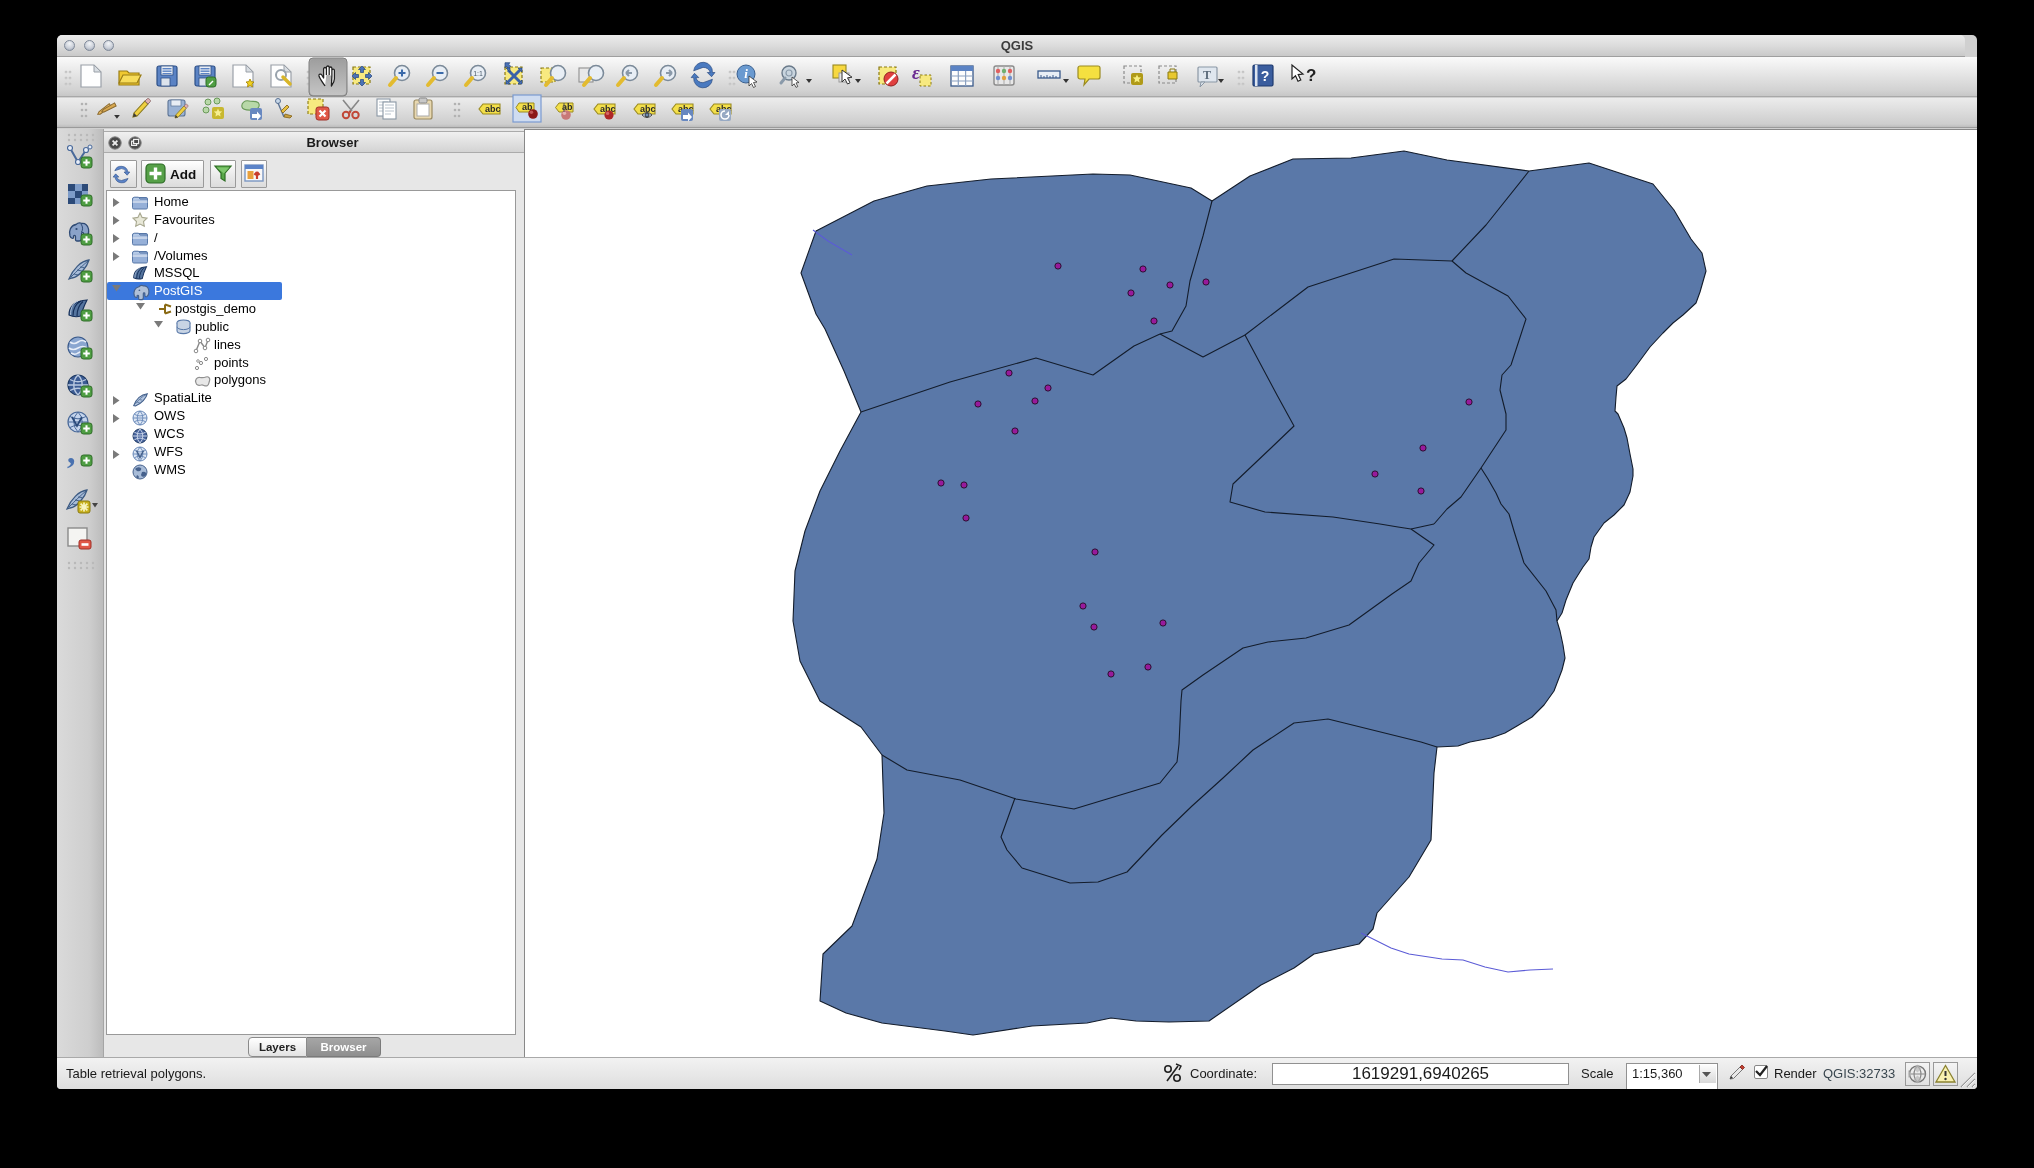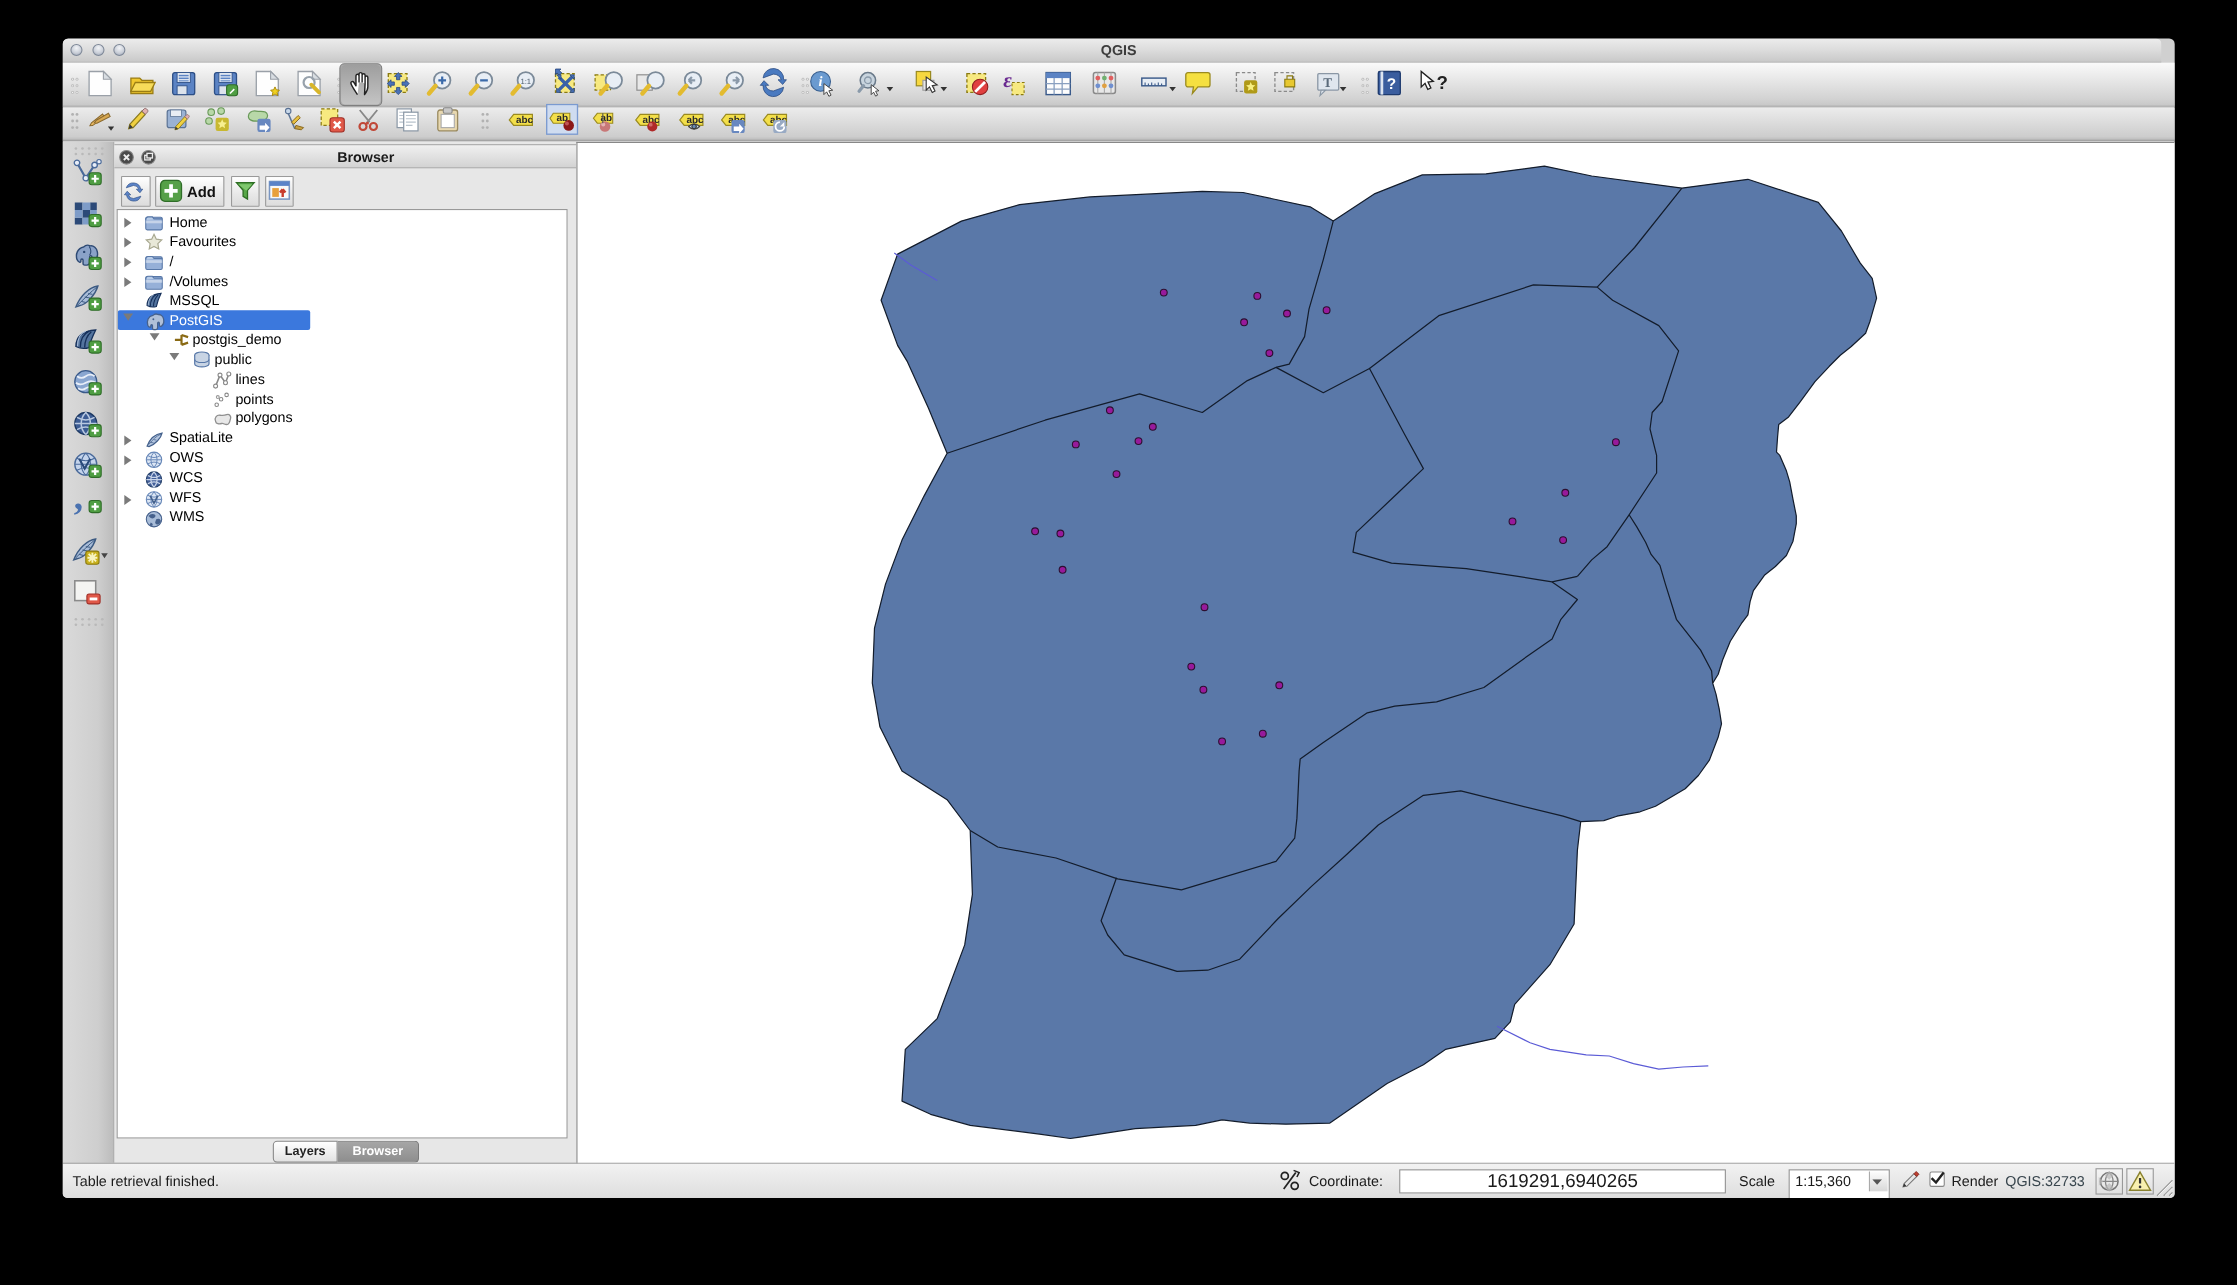--- a/index.html
+++ b/index.html
@@ -13,21 +13,21 @@
   .tl { position:absolute; top:5px; width:11px; height:11px; border-radius:50%;
     background:radial-gradient(circle at 50% 30%, #f2f4f7 0%, #ccd1da 55%, #9aa2b2 100%);
     border:1.5px solid #7e8898; }
   #title-text { position:absolute; top:3px; left:0; width:1920px; text-align:center;
     font-size:13px; font-weight:bold; color:#3c3c3c; }
   #toolbar1 { position:absolute; left:0; top:22px; width:1920px; height:40px;
     background:linear-gradient(#fafafa,#d2d2d2 85%,#c7c7c7);
     border-bottom:1px solid #a8a8a8; }
   #toolbar2 { position:absolute; left:0; top:63px; width:1920px; height:30px;
     background:linear-gradient(#ececec,#cdcdcd 90%,#bdbdbd);
-    border-bottom:1px solid #9a9a9a; }
+    border-bottom:1px solid #9a9a9a;padding-left:16px; }
   #mainarea { position:absolute; left:0; top:94px; width:1920px; height:928px; }
   #dock { position:absolute; left:0; top:0; width:47px; height:928px;
     background:linear-gradient(90deg,#dadada,#cecece 70%,#bcbcbc);
     border-right:1px solid #a5a5a5; }
   #panel { position:absolute; left:47px; top:0; width:420px; height:928px;
     background:#e7e7e7; }
   #paneltitle { position:absolute; left:0; top:2px; width:420px; height:22px;
     background:linear-gradient(#f0f0f0,#d3d3d3); border-top:1px solid #ababab;
     border-bottom:1px solid #ababab; }
   #paneltitle .txt { position:absolute; left:37px; width:383px; text-align:center; top:3px;
@@ -760,21 +760,21 @@
         <circle cx="1148" cy="666" r="3.1"></circle>
             <circle cx="1111" cy="673" r="3.1"></circle>
         <circle cx="1469" cy="401" r="3.1"></circle>
             <circle cx="1423" cy="447" r="3.1"></circle>
         <circle cx="1375" cy="473" r="3.1"></circle>
             <circle cx="1421" cy="490" r="3.1"></circle>
       </g>
     </svg></div>
   </div>
   <div id="statusbar">
-    <div class="abs" style="left:9px;top:8px">Table retrieval finished.</div>
+    <div class="abs" style="left:9px;top:8px">Table retrieval polygons.</div>
     <svg class="abs" width="22" height="22" style="left:1105px;top:5px">
         <circle cx="6" cy="6" r="3.2" fill="none" stroke="#222" stroke-width="1.6"></circle>
         <circle cx="15" cy="15" r="3.2" fill="none" stroke="#222" stroke-width="1.6"></circle>
         <path d="M16,3 L5,18" stroke="#222" stroke-width="1.6"></path>
         <path d="M14,1 l5,2 -2,4" fill="none" stroke="#222" stroke-width="1.4"></path>
       </svg>
     <div class="abs" style="left:1133px;top:8px">Coordinate:</div>
     <div class="abs" style="left:1215px;top:5px;width:297px;height:22px;background:#fff;border:1px solid #919191;text-align:center;font-size:17px;line-height:20px">1619291,6940265</div>
     <div class="abs" style="left:1524px;top:8px">Scale</div>
     <div class="abs" style="left:1569px;top:5px;width:92px;height:28px;background:#fff;border:1px solid #919191;font-size:13px;line-height:20px">

